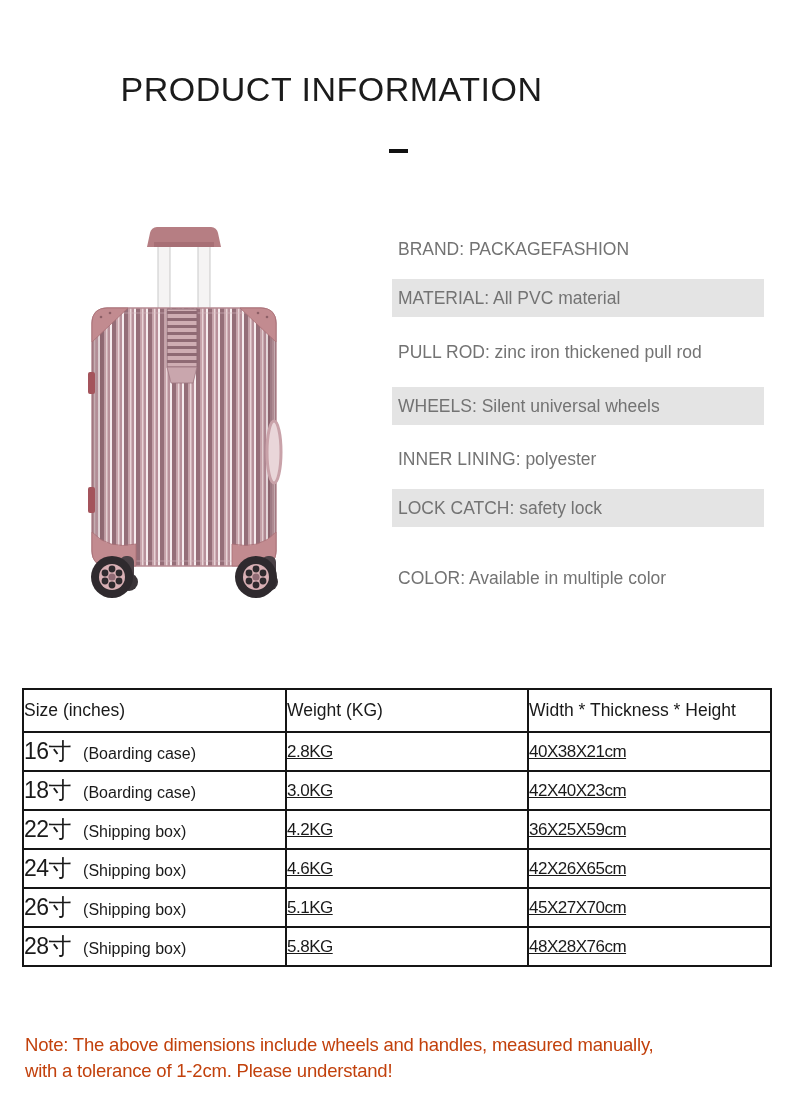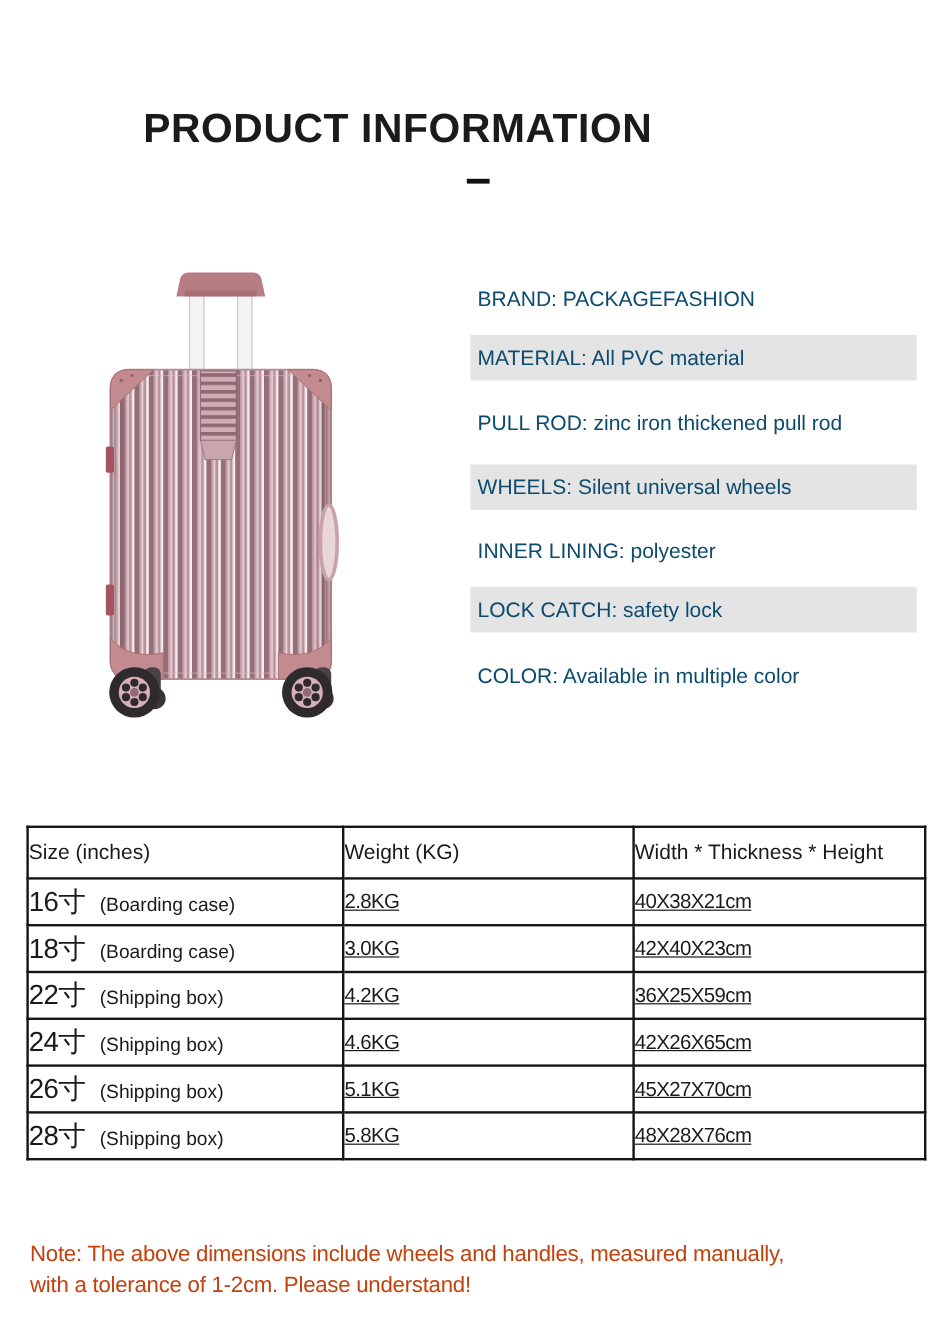--- a/index.html
+++ b/index.html
@@ -1,28 +1,28 @@
 <!DOCTYPE html>
 <html><head>
 <meta charset="utf-8">
 <style>
   html,body{margin:0;padding:0;background:#ffffff;}
   .page{position:relative;width:790px;height:1100px;background:#ffffff;overflow:hidden;
         font-family:"Liberation Sans", sans-serif;color:#1b1b1b;}
 
-  .title{position:absolute;top:88px;left:0;width:663px;text-align:center;
-         font-size:34px;font-weight:bold;letter-spacing:.5px;color:#1b1b1b;}
+  .title{position:absolute;top:70px;left:0;width:663px;text-align:center;
+         font-size:34px;font-weight:normal;letter-spacing:.5px;color:#1b1b1b;}
   .divider{position:absolute;top:149px;left:389px;width:19px;height:4px;background:#111;}
 
   .suitcase{position:absolute;left:88px;top:220px;width:200px;height:385px;}
 
   .spec-row{position:absolute;left:392px;width:372px;height:38px;display:flex;align-items:center;
-            box-sizing:border-box;padding-left:6px;font-size:17.5px;color:#0c4a6e;}
+            box-sizing:border-box;padding-left:6px;font-size:17.5px;color:#737373;}
   .spec-row.bar{background:#e4e4e4;}
-  .sr0{top:230px}.sr1{top:279px}.sr2{top:333px}.sr3{top:387px}.sr4{top:440px}.sr5{top:489px}.sr6{top:544px}
+  .sr0{top:230px}.sr1{top:279px}.sr2{top:333px}.sr3{top:387px}.sr4{top:440px}.sr5{top:489px}.sr6{top:559px}
 
   table.size-table{position:absolute;left:22px;top:688px;width:748px;border-collapse:collapse;
                    table-layout:fixed;}
   .size-table th,.size-table td{border:2px solid #151515;text-align:left;vertical-align:middle;
                    color:#1a1a1a;padding:0;}
   .size-table th{height:41px;font-weight:normal;font-size:17.5px;}
   .size-table td{height:37px;}
   td.c-size .sz{font-size:23px;letter-spacing:-.5px;}
   td.c-size .ct{font-size:16px;margin-left:12px;}
   td.c-w,td.c-d{font-size:17px;letter-spacing:-.5px;text-decoration:underline;}

